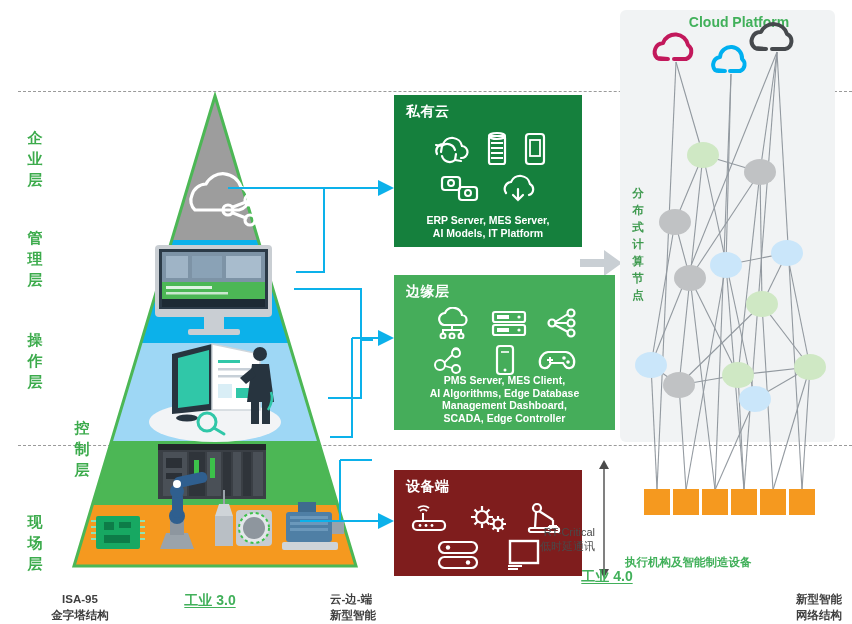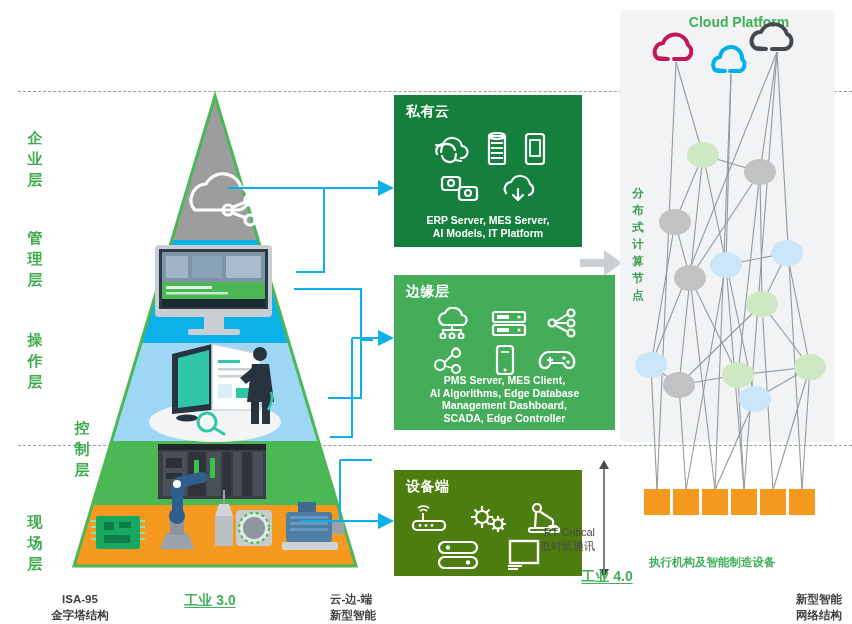--- a/index.html
+++ b/index.html
@@ -70,21 +70,21 @@
   }
   .netlabel span{display:block;}
 
   
   .rt-text{
     position:absolute;
     color:#4a4a4a;font-size:11px;line-height:14px;font-weight:normal;
     text-align:right;
   }
   .bottom-green{
-    position:absolute;color:#41b05a;font-size:11.5px;font-weight:bold;margin-left:24px;
+    position:absolute;color:#41b05a;font-size:11.5px;font-weight:bold;
   }
 
   
   .cap{
     position:absolute;text-align:center;font-size:11.5px;line-height:16px;
     font-weight:bold;color:#3f3f3f;
   }
   .cap-green{
     position:absolute;text-align:center;font-size:14px;font-weight:bold;
     color:#41b05a;
@@ -366,21 +366,21 @@
         <circle cx="28" cy="12" r="1.8" fill="#fff"></circle>
         <circle cx="32" cy="16" r="1.8" fill="#fff"></circle>
       </svg>
     </div>
     <div class="bx-caption" style="white-space:pre-line;bottom:6px;">PMS Server, MES Client,
 AI Algorithms, Edge Database
 Management Dashboard,
 SCADA, Edge Controller</div>
   </div>
 
-  <div class="infobox" style="left:394px;top:470px;width:188px;height:106px;background:#4d7c0f;">
+  <div class="infobox" style="left:394px;top:470px;width:188px;height:106px;background:#7f1d1d;">
     <div class="bx-title">设备端</div>
     <div class="icon-row" style="margin-top:6px;gap:18px;">
       <svg width="40" height="28" viewBox="0 0 40 28">
         <rect x="4" y="16" width="32" height="9" rx="4" fill="none" stroke="#fff" stroke-width="2.2"></rect>
         <circle cx="11" cy="20.5" r="1.4" fill="#fff"></circle>
         <circle cx="17" cy="20.5" r="1.4" fill="#fff"></circle>
         <circle cx="23" cy="20.5" r="1.4" fill="#fff"></circle>
         <line x1="14" y1="16" x2="14" y2="8" stroke="#fff" stroke-width="2"></line>
         <path d="M11 6 a5 5 0 0 1 7 0" fill="none" stroke="#fff" stroke-width="1.8"></path>
         <path d="M9 3 a9 9 0 0 1 11 0" fill="none" stroke="#fff" stroke-width="1.8"></path>

